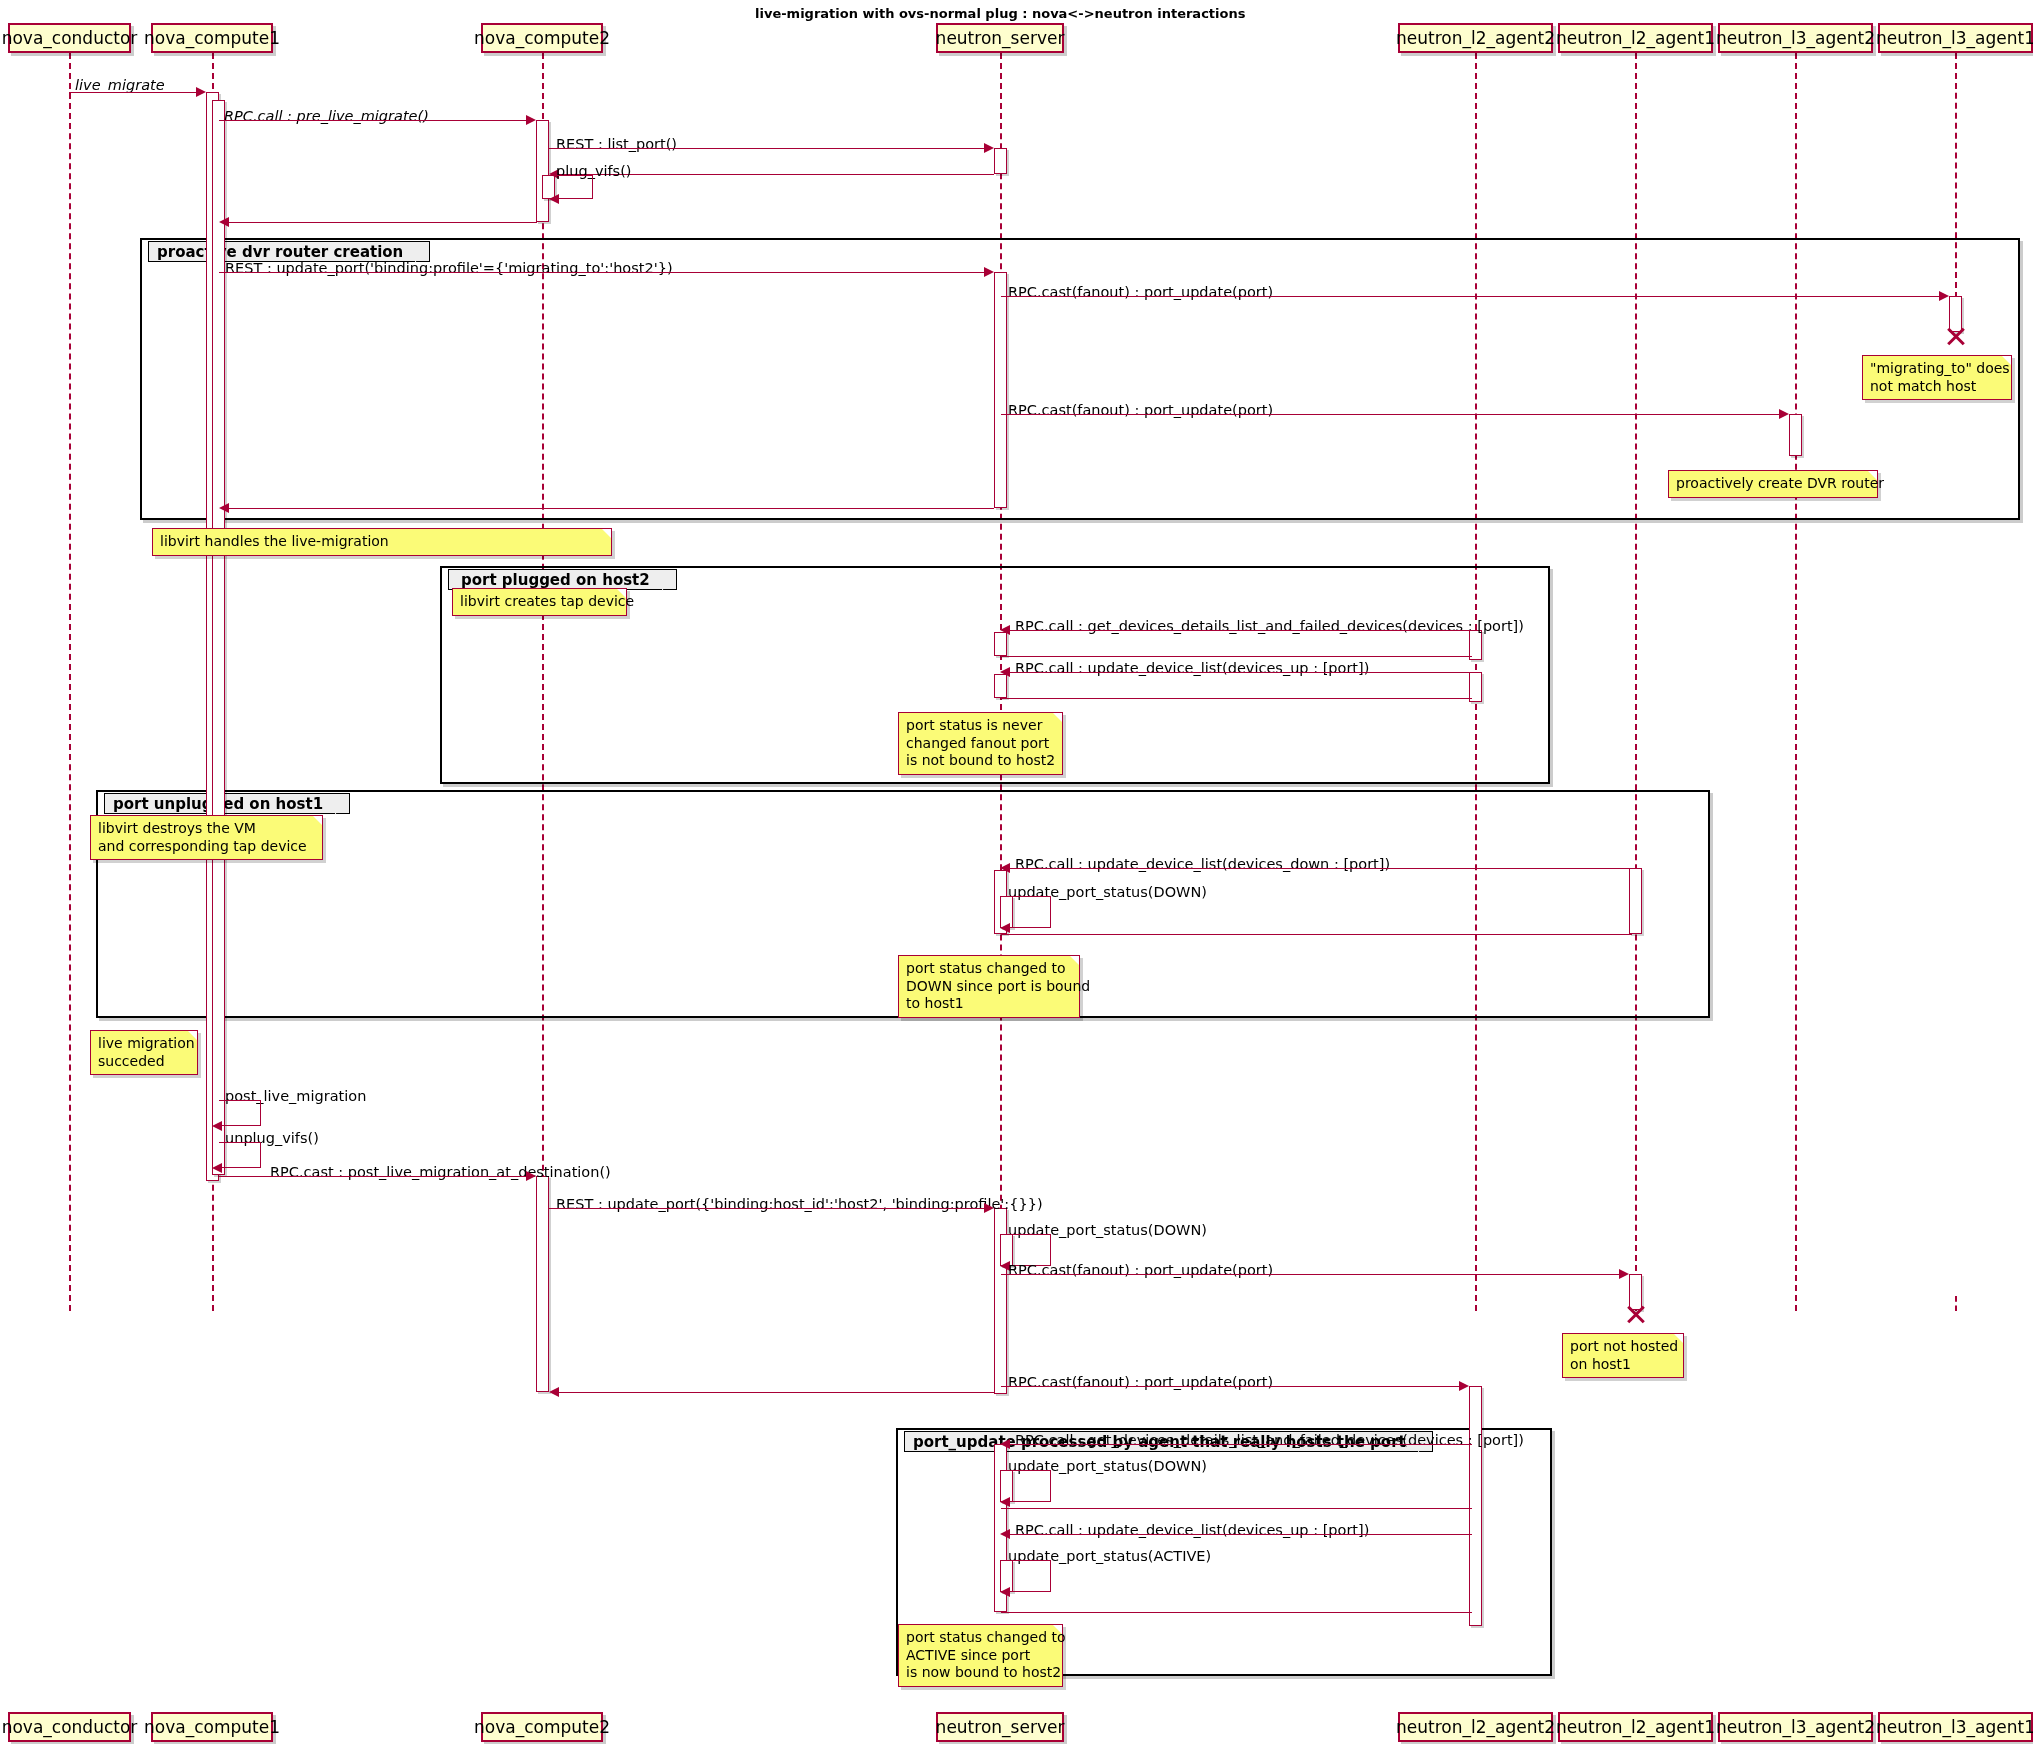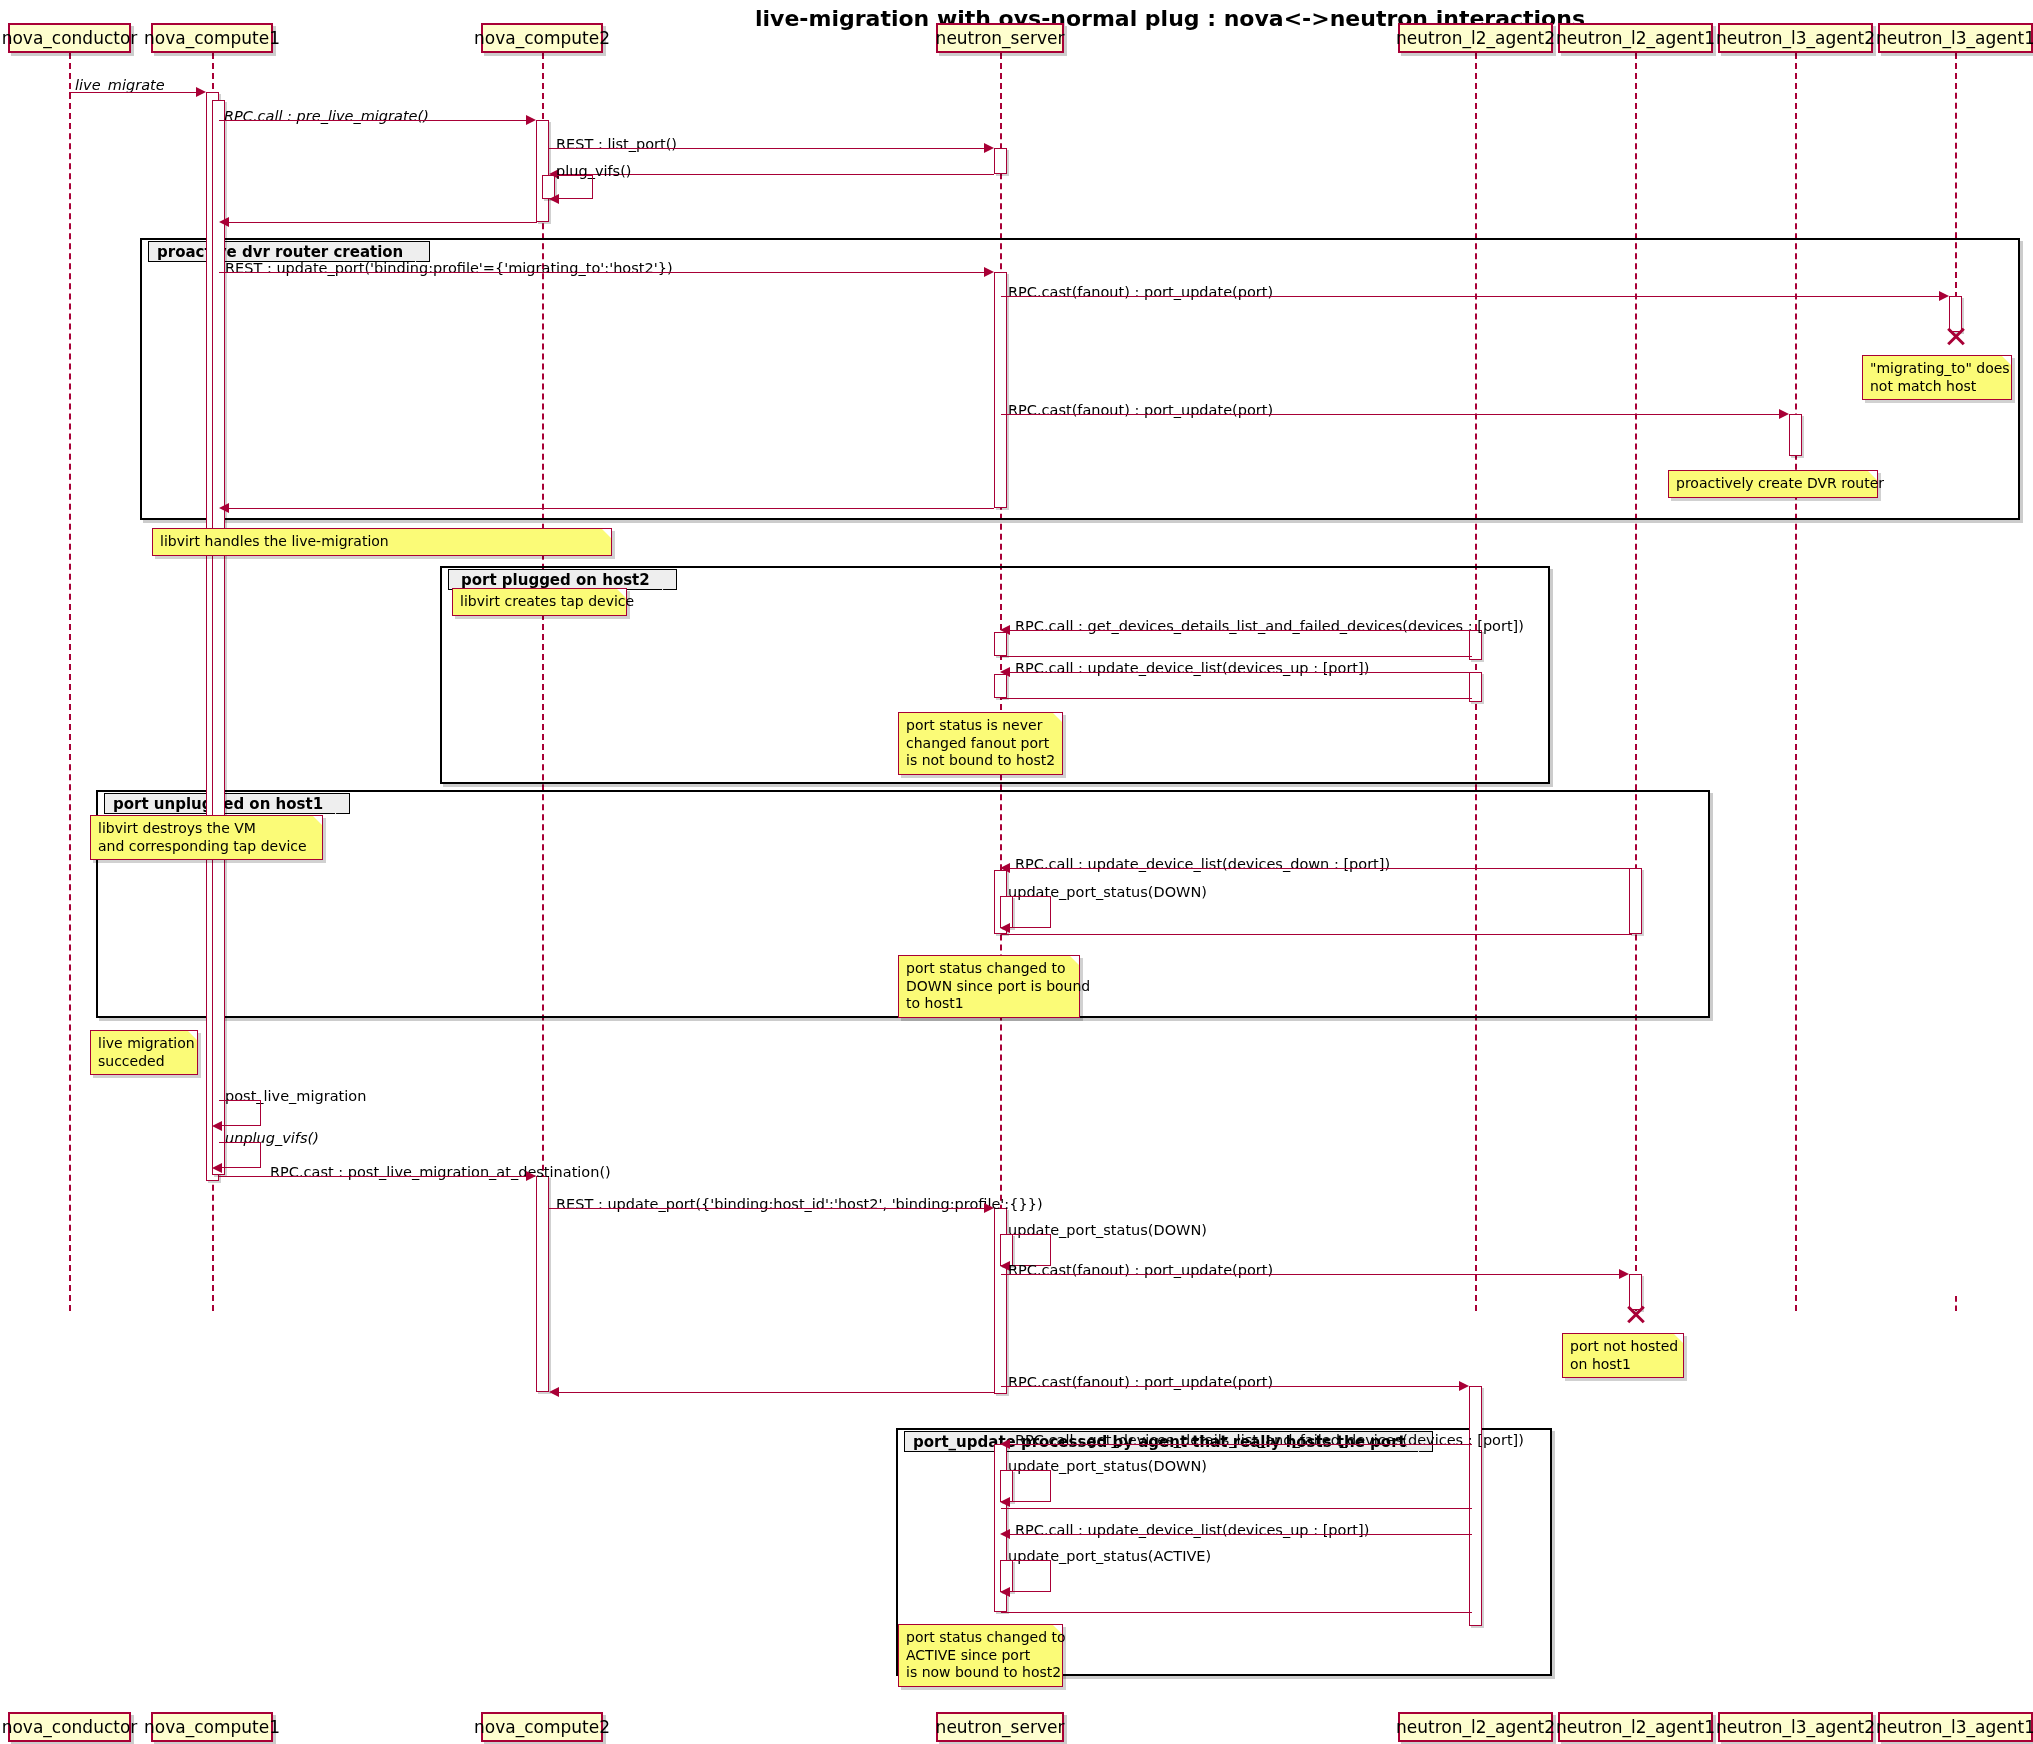--- a/index.html
+++ b/index.html
@@ -53,21 +53,21 @@
         border-top:9px solid #fff;border-left:9px solid transparent;}
 
   
   .destroy{position:absolute;width:22px;height:22px;}
   .destroy i{position:absolute;left:0;top:10px;width:22px;height:0;
         border-top:3px solid #A80036;display:block;}
   .destroy i:first-child{transform:rotate(45deg);}
   .destroy i:last-child{transform:rotate(-45deg);}
 
   
-  .title{position:absolute;font-size:22px;font-weight:bold;color:#000;white-space:nowrap;}
+  .title{position:absolute;font-size:13px;font-weight:bold;color:#000;white-space:nowrap;}
 </style>
 </head>
 <body>
 
 <div id="canvas">
 
   <div class="title" style="left:755px;top:6px;">live-migration with ovs-normal plug : nova&lt;-&gt;neutron interactions</div>
 
   <div class="lifeline" style="left:69px;top:53px;height:1258px;"></div>
   <div class="lifeline" style="left:212px;top:53px;height:1258px;"></div>
@@ -228,21 +228,21 @@
 
   <div class="msg-label" style="left:1008px;top:885px;">update_port_status(DOWN)</div>
   <div class="self-msg" style="left:1007px;top:896px;width:44px;height:32px;"></div>
   <div class="arrow-l" style="left:1000px;top:923px;"></div>
   <div class="msg-line" style="left:1001px;top:934px;width:631px;"></div>
 
   <div class="msg-label" style="left:225px;top:1089px;">post_live_migration</div>
   <div class="self-msg" style="left:219px;top:1100px;width:42px;height:26px;"></div>
   <div class="arrow-l" style="left:212px;top:1121px;"></div>
 
-  <div class="msg-label" style="left:225px;top:1131px;font-style:italic;">unplug_vifs()</div>
+  <div class="msg-label" style="left:225px;top:1131px;">unplug_vifs()</div>
   <div class="self-msg" style="left:219px;top:1142px;width:42px;height:26px;"></div>
   <div class="arrow-l" style="left:212px;top:1163px;"></div>
 
   <div class="msg-label" style="left:225px;top:1165px;margin-left:45px;">RPC.cast : post_live_migration_at_destination()</div>
   <div class="msg-line" style="left:219px;top:1176px;width:310px;"></div>
   <div class="arrow-r" style="left:526px;top:1171px;"></div>
 
   <div class="msg-label" style="left:556px;top:1197px;">REST : update_port({'binding:host_id':'host2', 'binding:profile':{}})</div>
   <div class="msg-line" style="left:549px;top:1208px;width:438px;"></div>
   <div class="arrow-r" style="left:984px;top:1203px;"></div>

